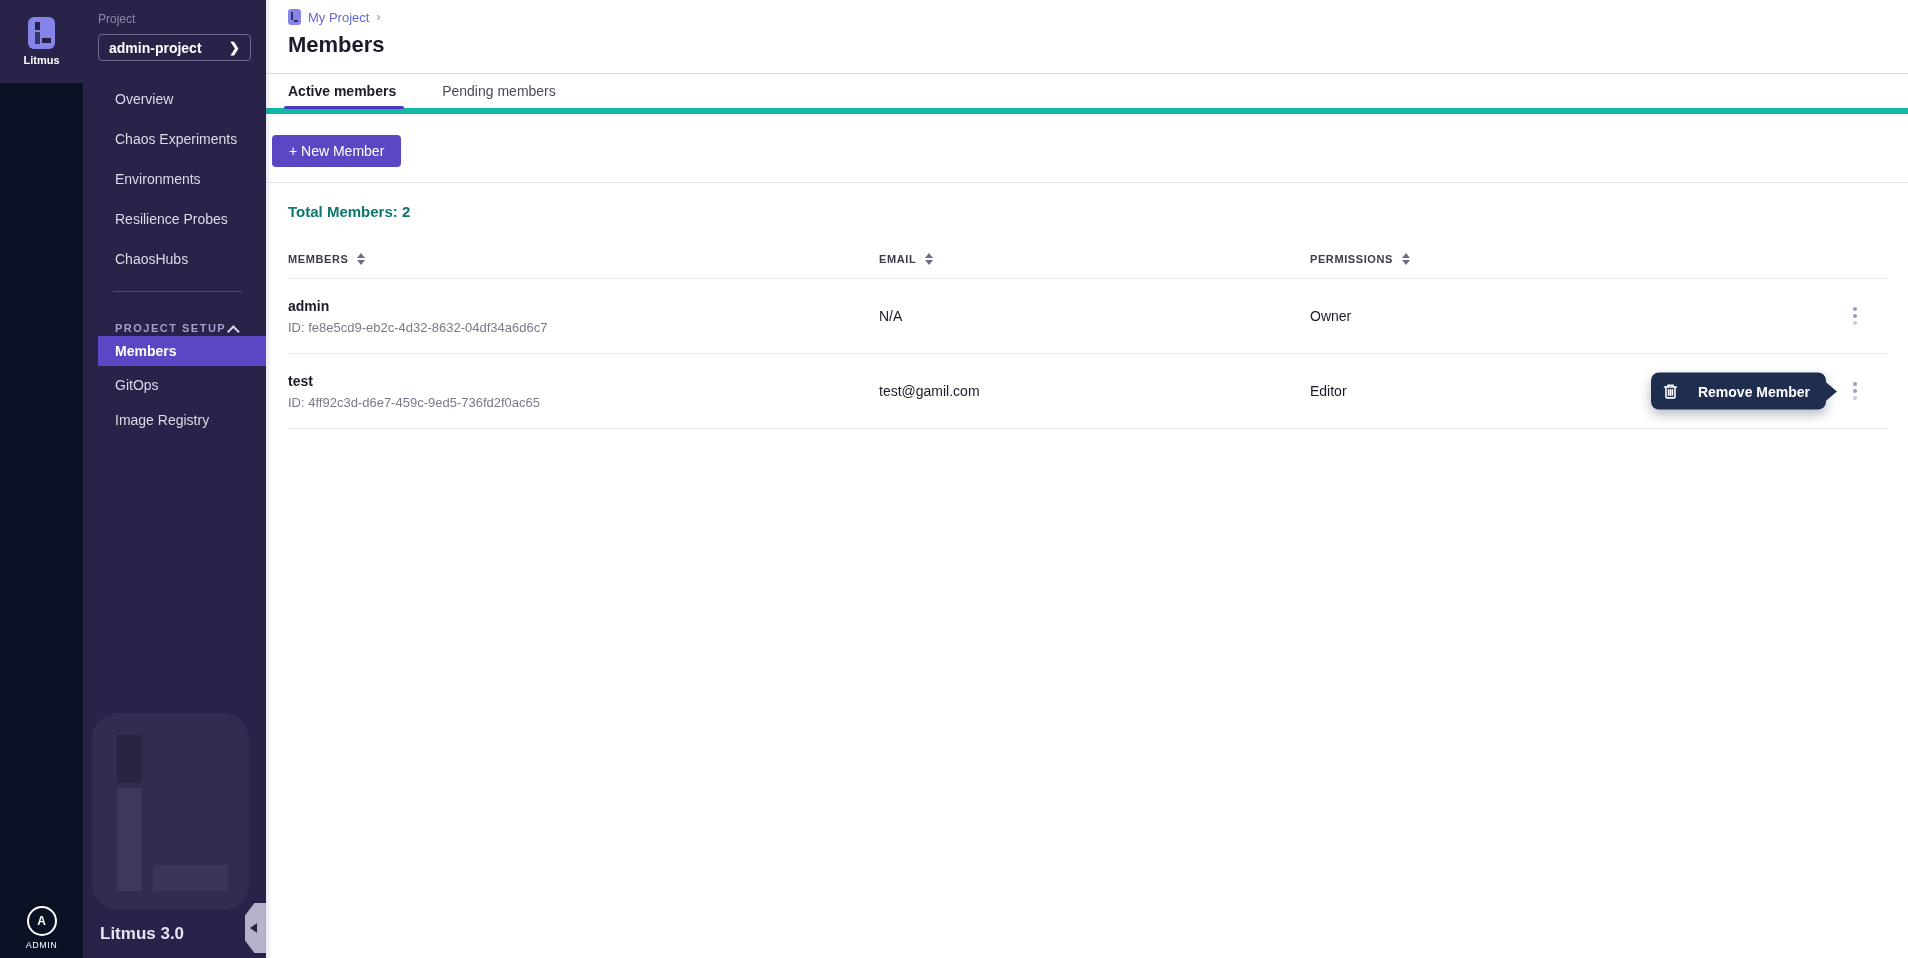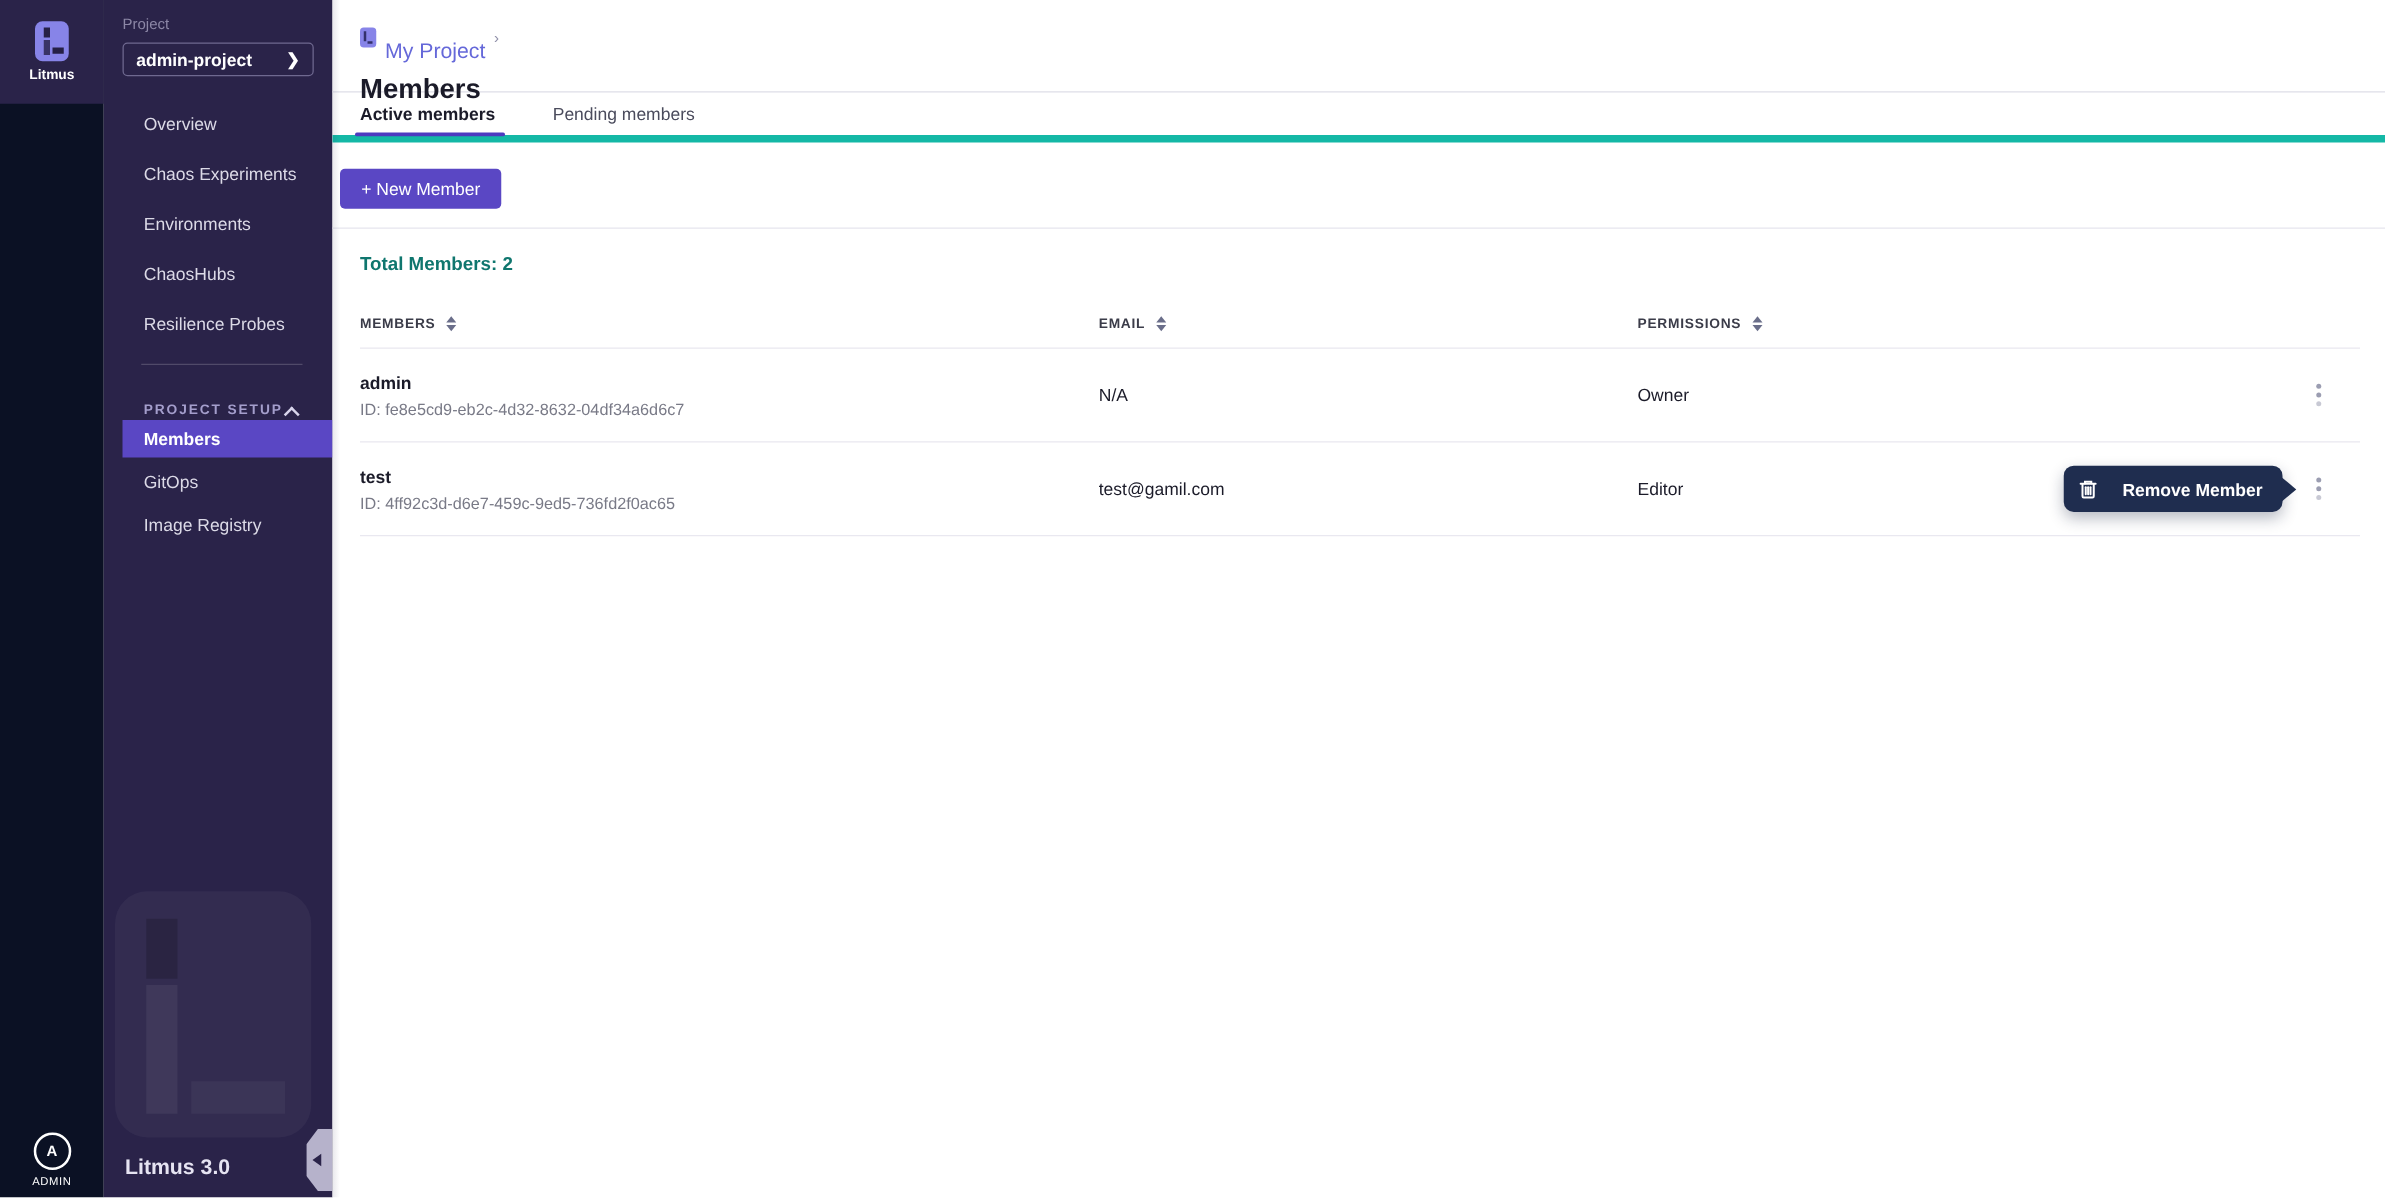--- a/index.html
+++ b/index.html
@@ -50,21 +50,21 @@
 
   
   .main { flex:1; height:100%; background:#fff; position:relative; }
   .main::before { content:""; position:absolute; left:0; top:0; bottom:0; width:6px; background:linear-gradient(to right, rgba(40,35,75,.10), rgba(40,35,75,0)); pointer-events:none; }
 
   .page-header { padding:9px 20px 0 22px; border-bottom:1px solid #DEDEE8; height:74px; }
   .breadcrumb { display:flex; align-items:center; gap:7px; }
   .bc-icon { width:13px; height:16px; background:#8784E8; border-radius:3px; position:relative; flex-shrink:0; }
   .bc-icon::before { content:""; position:absolute; left:3px; top:3px; width:2px; height:8px; background:#33306b; }
   .bc-icon::after  { content:""; position:absolute; left:6px; bottom:3px; width:4px; height:2px; background:#33306b; }
-  .bc-link { color:var(--link); font-size:17px; cursor:pointer;margin-top:22px; }
+  .bc-link { color:var(--link); font-size:13px; cursor:pointer; }
   .bc-sep { color:#8F8FA8; font-size:12px; }
   .page-title { font-size:22px; font-weight:bold; color:#1B1B29; margin-top:7px; }
 
   .tabbar { height:40px; border-bottom:6px solid #14b8a6; display:flex; align-items:center; padding-left:22px; gap:46px; }
   .tab { font-size:14px; color:#4A4B5C; height:100%; display:flex; align-items:center; cursor:pointer; position:relative; }
   .tab.active { color:#1B1B29; font-weight:bold; }
   .tab.active::after { content:""; position:absolute; left:-4px; right:-8px; bottom:-1px; height:3px; background:var(--tab-underline); border-radius:2px; }
 
   .toolbar { padding:21px 22px 15px 6px; border-bottom:1px solid #E6E5EE; }
   .btn-primary { background:var(--accent); color:#fff; border:none; border-radius:4px; font-size:14px; font-family:inherit; padding:8px 17px; cursor:pointer; }
@@ -114,22 +114,22 @@
     <div class="project-select">
       <span class="pname">admin-project</span>
       <span class="chev">❯</span>
     </div>
   </div>
 
   <div class="nav">
     <div class="nav-item">Overview</div>
     <div class="nav-item">Chaos Experiments</div>
     <div class="nav-item">Environments</div>
+    <div class="nav-item">Resilience Probes</div>
     <div class="nav-item">ChaosHubs</div>
-    <div class="nav-item">Resilience Probes</div>
   </div>
 
   <div class="side-divider"></div>
 
   <div class="section-row">
     <span class="section-label">PROJECT SETUP</span>
     <span class="chev-up"></span>
   </div>
 
   <div>

